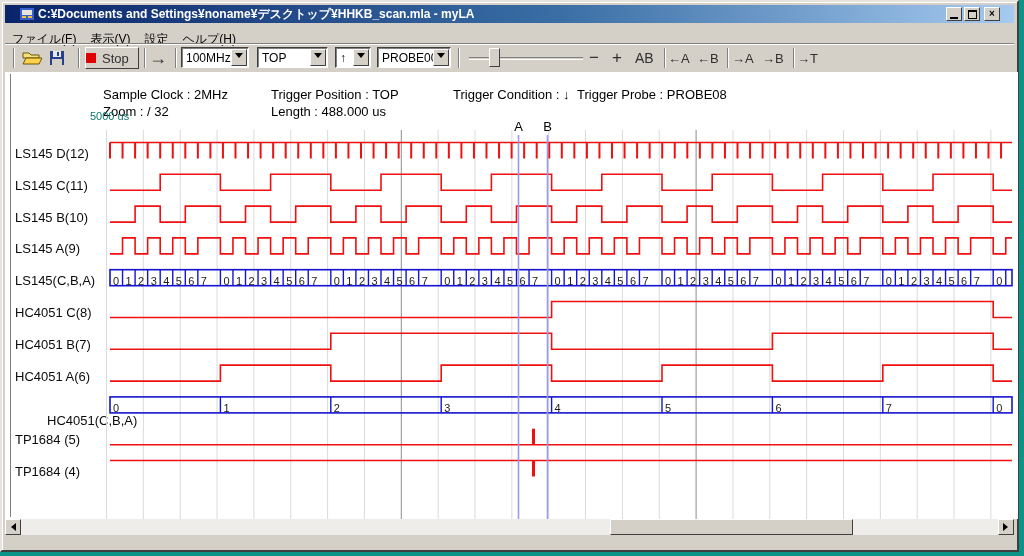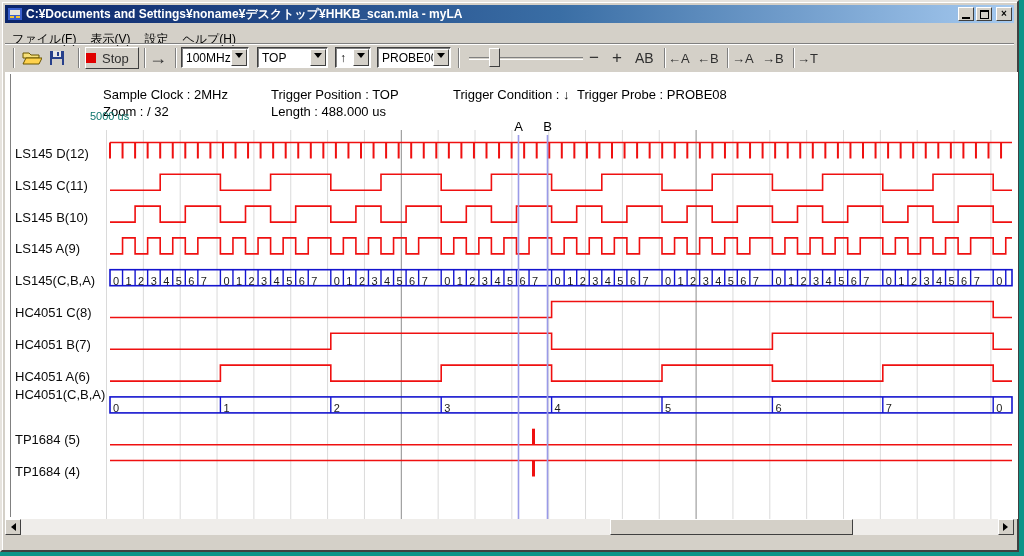--- a/index.html
+++ b/index.html
@@ -4,21 +4,21 @@
 <style>
   * { margin:0; padding:0; box-sizing:border-box; }
   html,body { width:1024px; height:556px; overflow:hidden; background:#0d9488;
     font-family:"Liberation Sans", sans-serif; }
   .window { position:absolute; left:0; top:0; width:1019px; height:552px;
     background:#d4d0c8; border:2px solid; border-color:#e6e3de #404040 #404040 #e6e3de;
     box-shadow:inset 1px 1px 0 #fff; }
   
   .titlebar { position:absolute; left:3px; top:3px; right:3px; height:18px;
     background:linear-gradient(90deg,#0a246a,#3a6ea5 55%,#a6caf0);
-    display:flex; align-items:center; padding:0 2px; }
+    display:flex; align-items:center; padding:0 14px; }
   .title-icon { width:14px; height:14px; margin:0 4px 0 1px; flex:none; }
   .title-text { color:#fff; font-size:12px; font-weight:bold; white-space:nowrap;
     overflow:hidden; flex:1; letter-spacing:0; }
   .win-btn { width:16px; height:14px; margin-left:2px; background:#d4d0c8; flex:none;
     border:1px solid; border-color:#fff #404040 #404040 #fff;
     display:flex; align-items:center; justify-content:center;
     font-size:10px; font-weight:bold; color:#000; line-height:1; }
   .win-btn.close { margin-left:4px; }
   .glyph-min { width:8px; height:2px; background:#000; margin-top:8px; }
   .glyph-max { width:9px; height:9px; border:1px solid #000; border-top-width:2px; }
@@ -212,21 +212,21 @@
 
     <div id="channel-labels">
         <div class="ch-label" style="top: 74px;">LS145 D(12)</div>
         <div class="ch-label" style="top: 105.8px;">LS145 C(11)</div>
         <div class="ch-label" style="top: 137.6px;">LS145 B(10)</div>
         <div class="ch-label" style="top: 169.4px;">LS145 A(9)</div>
         <div class="ch-label" style="top: 201.2px;">LS145(C,B,A)</div>
         <div class="ch-label" style="top: 233px;">HC4051 C(8)</div>
         <div class="ch-label" style="top: 264.8px;">HC4051 B(7)</div>
         <div class="ch-label" style="top: 296.6px;">HC4051 A(6)</div>
-        <div class="ch-label" style="top: 315px;">HC4051(C,B,A)</div>
+        <div class="ch-label" style="top: 341px; margin-left: 32px;">HC4051(C,B,A)</div>
         <div class="ch-label" style="top: 360.2px;">TP1684 (5)</div>
         <div class="ch-label" style="top: 392px;">TP1684 (4)</div>
       </div>
 
     <svg id="wave-svg" style="position:absolute;left:0;top:45px" width="1013" height="402" viewBox="3 115 1013 402">
         <g>
           <line x1="104.5" y1="128" x2="104.5" y2="517" stroke="#dadada" stroke-width="1"></line>
           <line x1="141.35" y1="128" x2="141.35" y2="517" stroke="#dadada" stroke-width="1"></line>
           <line x1="178.2" y1="128" x2="178.2" y2="517" stroke="#dadada" stroke-width="1"></line>
           <line x1="215.05" y1="128" x2="215.05" y2="517" stroke="#dadada" stroke-width="1"></line>

